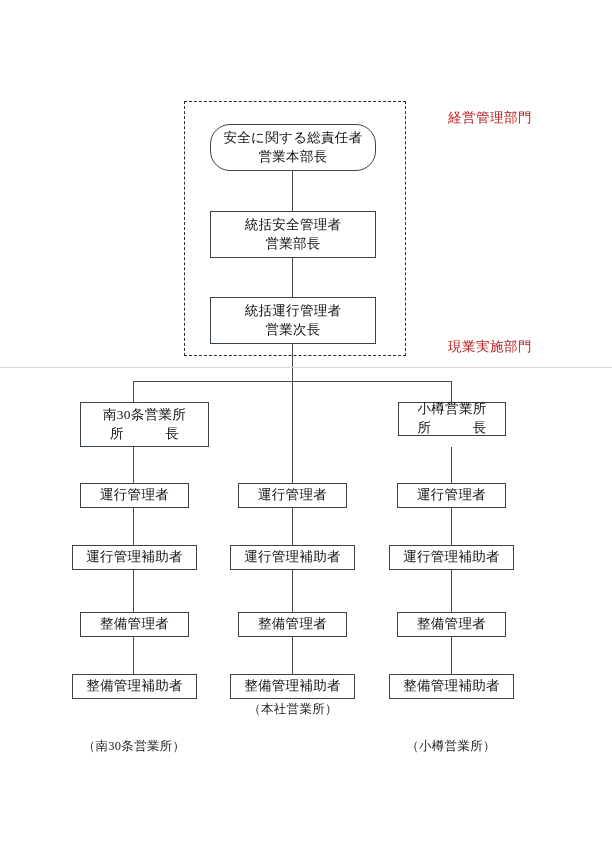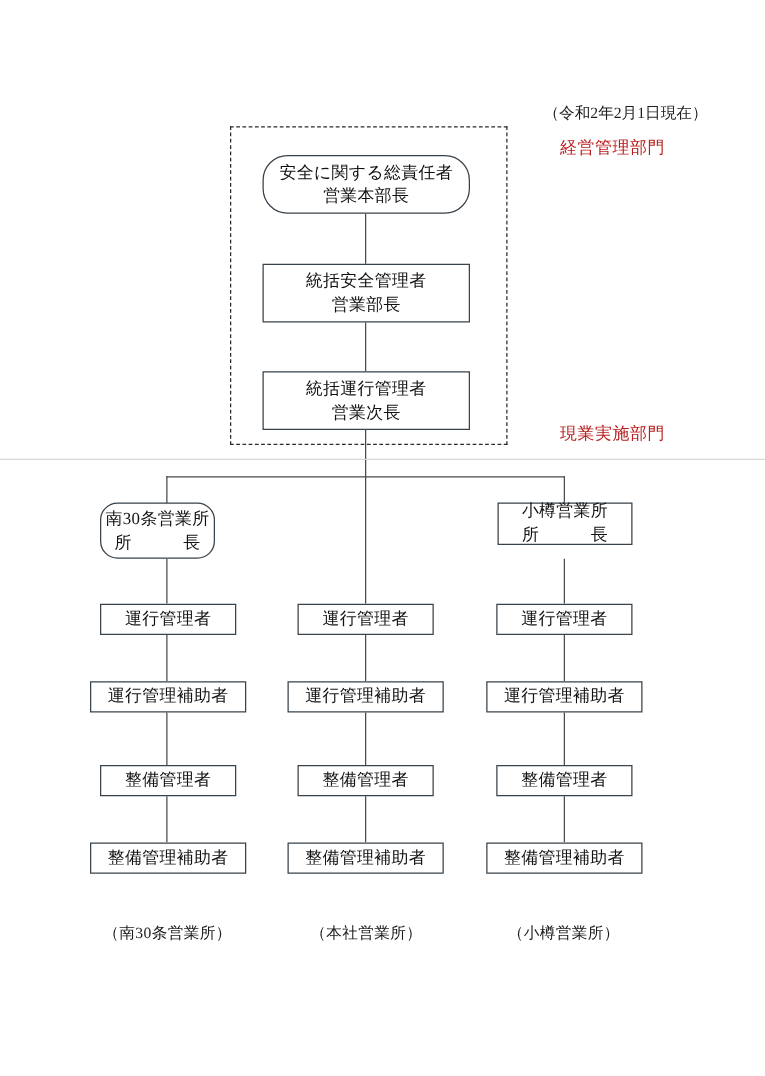--- a/index.html
+++ b/index.html
@@ -112,21 +112,20 @@
     text-align: center;
     white-space: nowrap;
     letter-spacing: 0.3px;
   }
 </style>
 </head>
 <body>
 
 <div id="page">
 
-  <div class="title-date">（令和2年2月1日現在）</div>
 
   <div class="section-label label-mgmt">経営管理部門</div>
   <div class="section-label label-field">現業実施部門</div>
 
   <div class="dashed-zone"></div>
 
   <div class="node" style="left:210px; top:124px; width:166px; height:47px;border-radius:20px;">
     <span>安全に関する総責任者</span>
     <span class="line2">営業本部長</span>
   </div>
@@ -144,21 +143,21 @@
   <div class="vline" style="left:292px; top:171px; height:40px;"></div>
   <div class="vline" style="left:292px; top:258px; height:39px;"></div>
   <div class="vline" style="left:292px; top:344px; height:37px;"></div>
 
   <div class="divider-rule"></div>
 
   <div class="hline" style="left:133px; top:381px; width:319px;"></div>
   <div class="vline" style="left:133px; top:381px; height:22px;"></div>
   <div class="vline" style="left:451px; top:381px; height:22px;"></div>
 
-  <div class="node" style="left:80px; top:402px; width:92px; height:45px;border-radius:14px;">
+  <div class="node" style="left:80px; top:402px; width:129px; height:45px;">
     <span>南30条営業所</span>
     <span class="line2">所　　　長</span>
   </div>
   <div class="vline" style="left:133px; top:447px; height:36px;"></div>
 
   <div class="node" style="left:80px; top:483px; width:109px; height:25px;">
     <span>運行管理者</span>
   </div>
   <div class="vline" style="left:133px; top:508px; height:37px;"></div>
 
@@ -192,21 +191,21 @@
 
   <div class="node" style="left:238px; top:612px; width:109px; height:25px;">
     <span>整備管理者</span>
   </div>
   <div class="vline" style="left:292px; top:637px; height:37px;"></div>
 
   <div class="node" style="left:230px; top:674px; width:125px; height:25px;">
     <span>整備管理補助者</span>
   </div>
 
-  <div class="caption" style="left:212px; top:738px; width:162px;text-align:center;">（本社営業所）</div>
+  <div class="caption" style="left:212px; top:701px; width:162px;text-align:center;">（本社営業所）</div>
 
   <div class="node" style="left:398px; top:402px; width:108px; height:34px;">
     <span>小樽営業所</span>
     <span class="line2">所　　　長</span>
   </div>
   <div class="vline" style="left:451px; top:447px; height:36px;"></div>
 
   <div class="node" style="left:397px; top:483px; width:109px; height:25px;">
     <span>運行管理者</span>
   </div>

